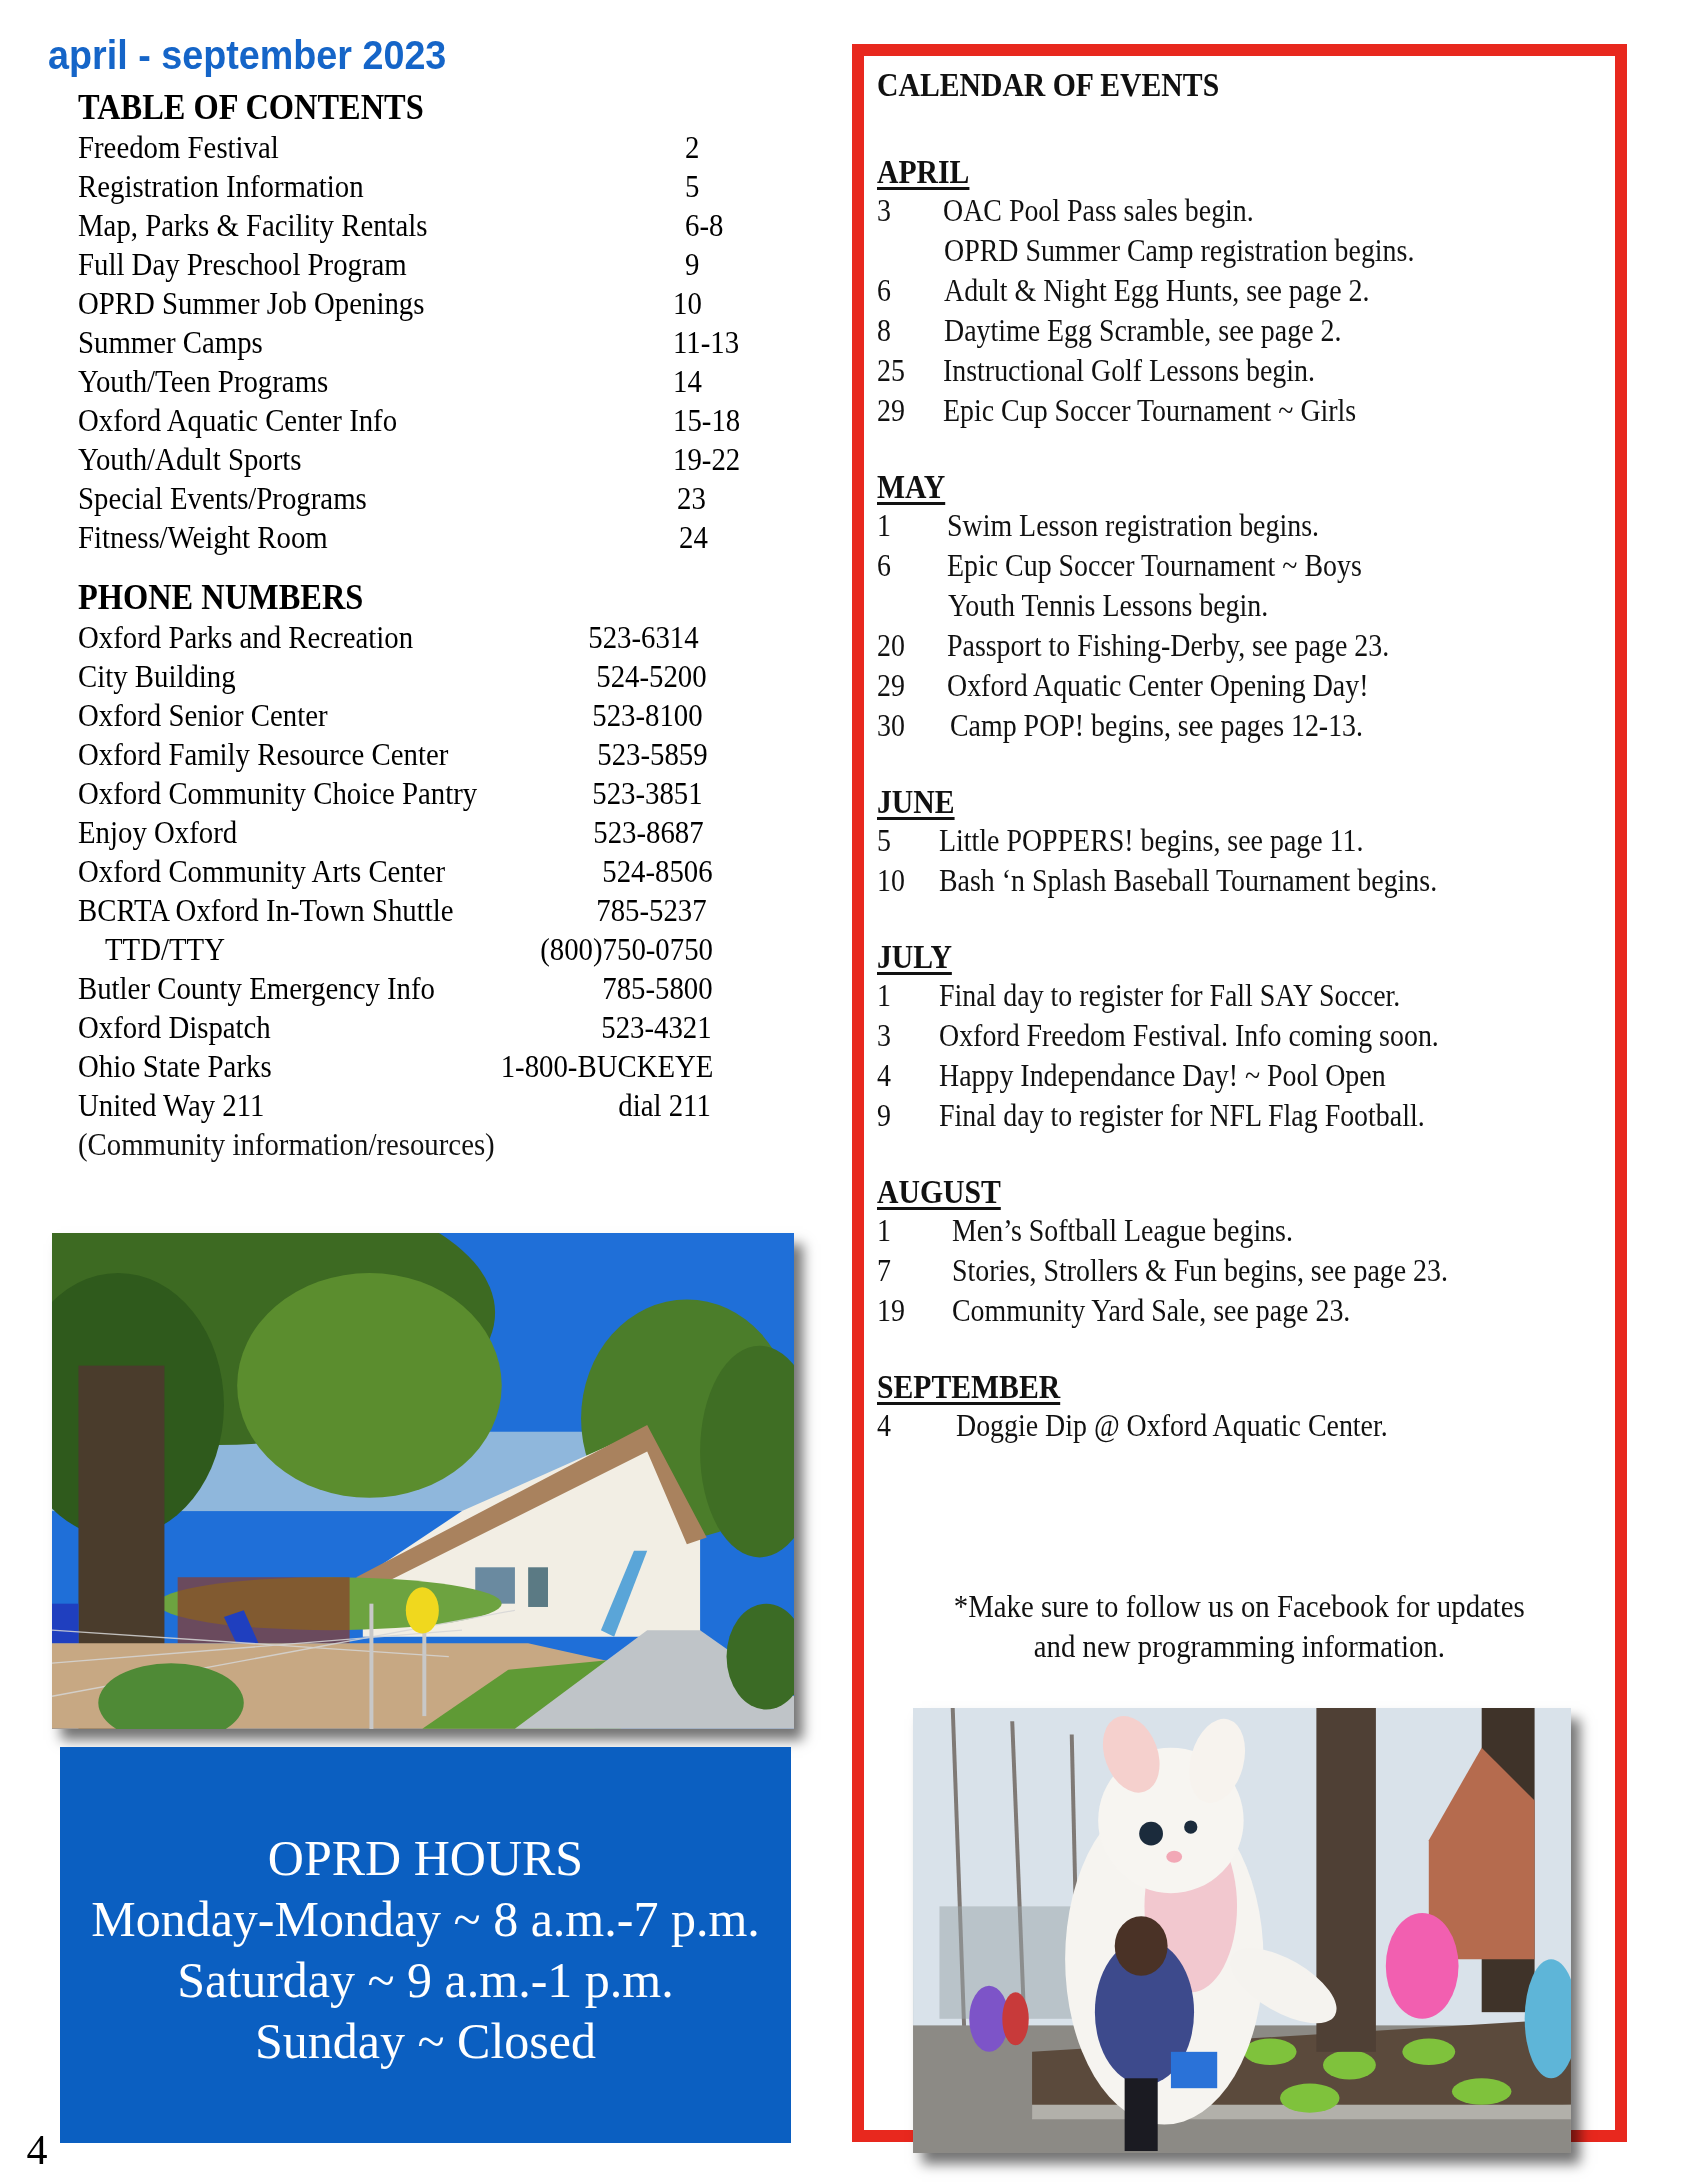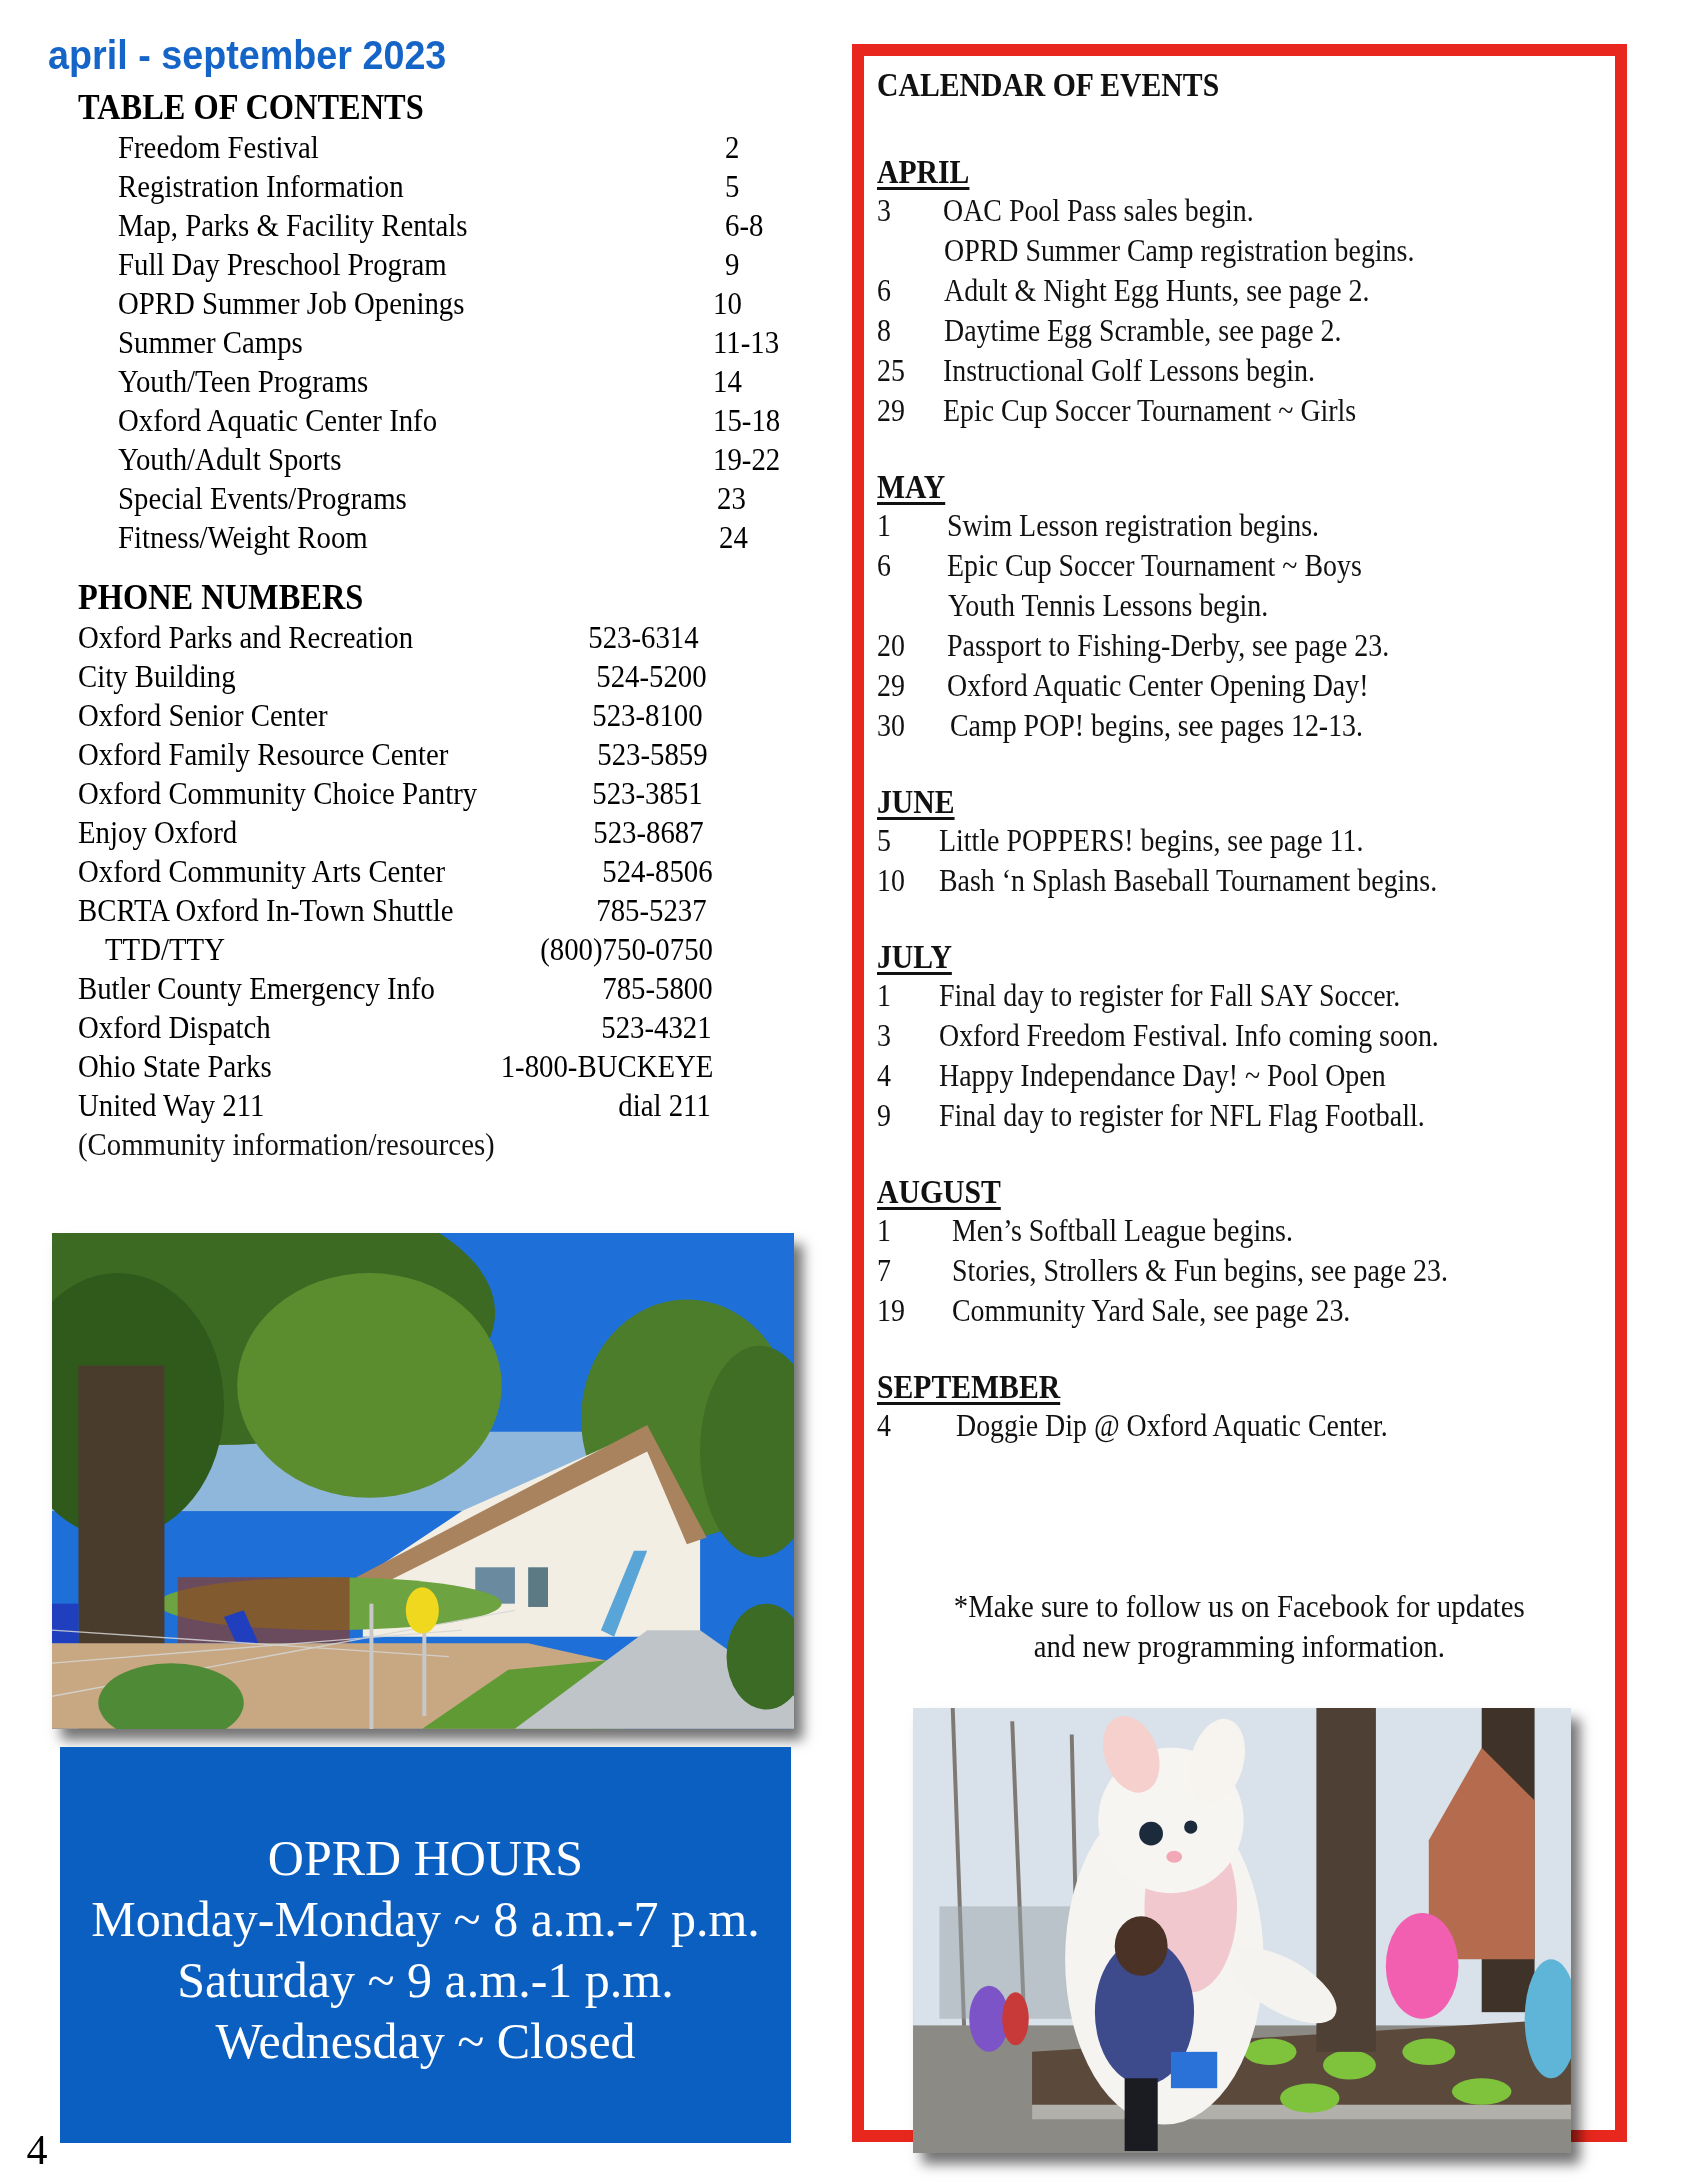--- a/index.html
+++ b/index.html
@@ -11,21 +11,21 @@
     font-family: "Liberation Sans", "DejaVu Sans", sans-serif;
     font-weight: bold; font-size: 41px; color: #1565c8; letter-spacing: 0px;
     transform: scaleX(0.92); transform-origin: left top;
   }
 
   .left-col { position: absolute; left: 78px; top: 86px; width: 695px; }
   .section-heading {
     font-weight: bold; font-size: 36px; line-height: 42px; color: #000;
     transform: scaleX(0.9); transform-origin: left center; white-space: nowrap;
   }
-  .toc-list { margin-top: 0px; margin-left: 40px; }
+  .toc-list { margin-top: 0px; }
   .row {
     position: relative; height: 39px; font-size: 32px; line-height: 39px;
     white-space: nowrap; color: #000;
   }
   .row .label { position: absolute; left: 0; transform: scaleX(0.9); transform-origin: left center; }
   .row .value { position: absolute; transform: scaleX(0.9); transform-origin: left center; }
   .toc-list .row .value { left: 607px; }
 
   .phone-heading { margin-top: 18.5px; }
   .phone-list .row .value { right: 0; transform-origin: right center; text-align: right; }
@@ -237,21 +237,21 @@
     <ellipse cx="560" cy="570" rx="25" ry="35" fill="#f0d81e"></ellipse>
 
     <ellipse cx="180" cy="710" rx="110" ry="60" fill="#4f8a36"></ellipse>
   </svg>
 </div>
 
 <div class="blue-box">
   <div class="hours-title">OPRD HOURS</div>
   <div class="hours-line">Monday-Monday ~ 8 a.m.-7 p.m.</div>
   <div class="hours-line">Saturday ~ 9 a.m.-1 p.m.</div>
-  <div class="hours-line">Wednesday ~ Closed</div>
+  <div class="hours-line">Sunday ~ Closed</div>
 </div>
 
 <div class="page-number">4</div>
 
 <div class="calendar-box">
   <div class="cal-title">CALENDAR OF EVENTS</div>
 
   <div class="month" style="margin-top:48px;">
     <div class="month-heading">APRIL</div>
     <div class="event">

